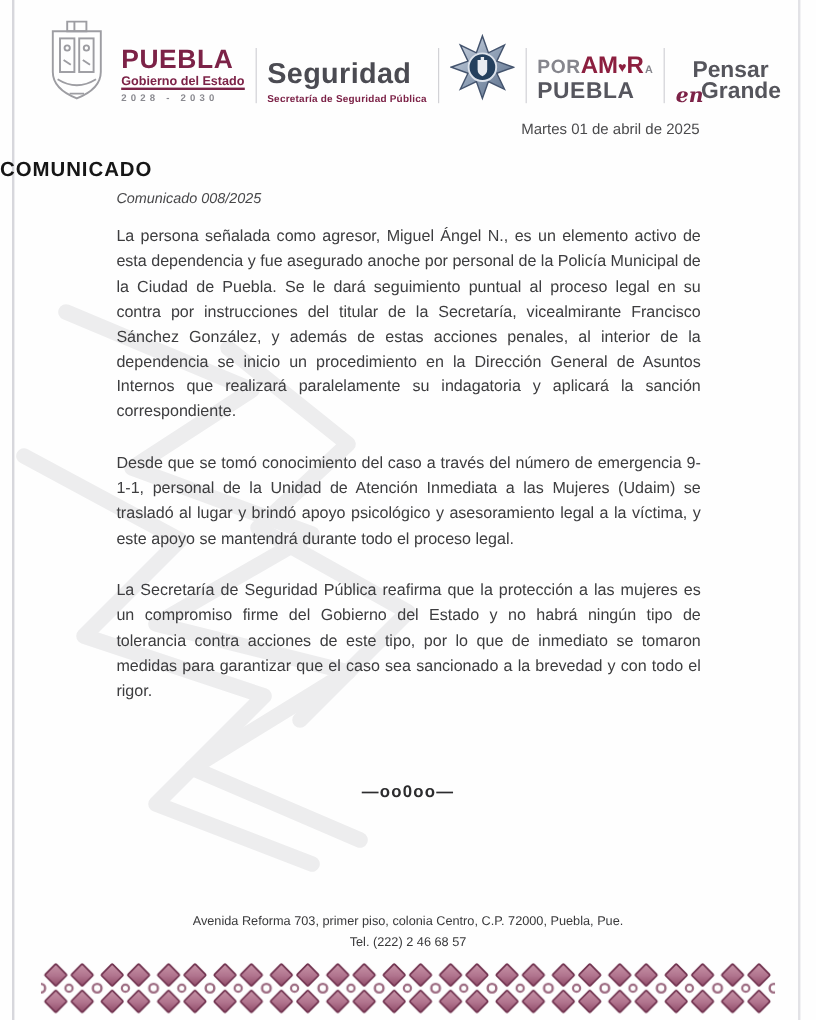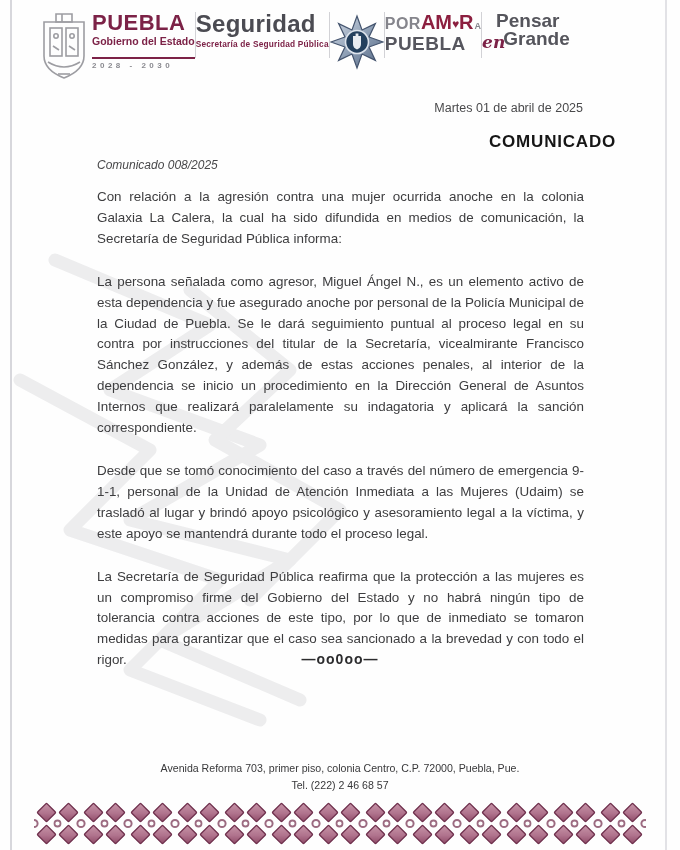--- a/index.html
+++ b/index.html
@@ -4,47 +4,47 @@
 <style>
   html,body{margin:0;padding:0;background:#ffffff;}
   .page{
     position:relative;width:680px;height:850px;background:#fefefe;overflow:hidden;
     font-family:"Liberation Sans","DejaVu Sans",sans-serif;color:#3c3c3e;
   }
   .photo-edge-left{position:absolute;left:10px;top:0;width:2px;height:850px;background:#d7d7dc;}
   .photo-edge-right{position:absolute;left:665px;top:0;width:2px;height:850px;background:#e2e2e6;}
 
   
-  .header{position:absolute;left:36px;top:12px;width:610px;height:74px;display:flex;align-items:flex-start;}
+  .header{position:absolute;left:36px;top:12px;width:610px;height:74px;display:flex;align-items:flex-end;gap:9px;}
   .logo-divider{width:1px;height:46px;background:#d2d2d6;flex:0 0 auto;}
   .coat{flex:0 0 auto;}
   .puebla-block{flex:0 0 auto;line-height:1;}
   .puebla-name{font-size:22px;font-weight:800;color:#7c2247;letter-spacing:.5px;}
-  .puebla-sub{font-size:10.5px;font-weight:700;color:#7c2247;border-bottom:2px solid #7c2247;padding-bottom:10px;margin-top:2px;}
+  .puebla-sub{font-size:10.5px;font-weight:700;color:#7c2247;border-bottom:2px solid #7c2247;padding-bottom:0;margin-top:2px;}
   .puebla-years{font-size:8px;font-weight:700;color:#8a8a90;letter-spacing:3.5px;margin-top:3px;}
   .seg-block{flex:0 0 auto;line-height:1;}
   .seg-name{font-size:24px;font-weight:800;color:#4b4b52;letter-spacing:.3px;}
   .seg-sub{font-size:8.3px;font-weight:700;color:#7c2247;margin-top:4px;letter-spacing:.2px;}
   .badge{flex:0 0 auto;}
   .amor-block{flex:0 0 auto;line-height:1;}
   .amor-line1{display:flex;align-items:baseline;}
   .amor-por{font-size:16px;font-weight:700;color:#85858c;letter-spacing:.5px;}
   .amor-am,.amor-r{font-size:20px;font-weight:800;color:#8c1f3f;}
   .amor-heart{font-size:12px;color:#8c1f3f;position:relative;top:-1px;}
   .amor-a{font-size:9px;font-weight:700;color:#85858c;margin-left:1px;}
   .amor-line2{font-size:19px;font-weight:800;color:#56565e;letter-spacing:.5px;margin-top:2px;}
   .pensar-block{flex:0 0 auto;line-height:.95;position:relative;}
   .pensar-top{display:block;font-size:19px;font-weight:800;color:#55555c;margin-left:14px;}
   .pensar-row{display:flex;align-items:flex-end;}
   .pensar-en{font-family:"DejaVu Serif","Liberation Serif",serif;font-style:italic;font-size:17px;font-weight:700;color:#7c2247;margin-right:-2px;position:relative;top:2px;}
   .pensar-grande{font-size:19px;font-weight:800;color:#55555c;}
 
   
   .dateline{position:absolute;top:101px;right:97px;font-size:12.5px;color:#4a4a4c;}
-  .doc-title{position:absolute;top:132px;left:0;width:616px;text-align:right;font-size:17px;font-weight:800;letter-spacing:.8px;color:#161616;}
+  .doc-title{position:absolute;top:132px;left:0;width:616px;text-align:left;font-size:17px;font-weight:800;letter-spacing:.8px;color:#161616;}
   .doc-number{position:absolute;top:158px;left:97px;font-style:italic;font-size:12px;color:#48484a;}
   .body-text{position:absolute;top:187px;left:97px;width:487px;z-index:2;}
   .body-text p{margin:0 0 22px 0;font-size:13.4px;line-height:1.56;text-align:justify;color:#3d3d3f;}
   .separator{position:absolute;top:651px;left:0;width:680px;text-align:center;font-size:14px;font-weight:700;color:#2c2c2e;letter-spacing:1px;}
 
   
   .footer{position:absolute;top:760px;left:0;width:680px;text-align:center;font-size:10.6px;line-height:1.6;color:#38383a;z-index:2;}
 
   
   .watermark{position:absolute;left:-40px;top:230px;z-index:1;pointer-events:none;}
@@ -138,21 +138,20 @@
     </div>
   </div>
 
   <div class="dateline">Martes 01 de abril de 2025</div>
 
   <div class="doc-title">COMUNICADO</div>
 
   <div class="doc-number">Comunicado 008/2025</div>
 
   <div class="body-text">
-    <p>Con relación a la agresión contra una mujer ocurrida anoche en la colonia Galaxia La Calera, la cual ha sido difundida en medios de comunicación, la Secretaría de Seguridad Pública informa:</p>
     <p>La persona señalada como agresor, Miguel Ángel N., es un elemento activo de esta dependencia y fue asegurado anoche por personal de la Policía Municipal de la Ciudad de Puebla. Se le dará seguimiento puntual al proceso legal en su contra por instrucciones del titular de la Secretaría, vicealmirante Francisco Sánchez González, y además de estas acciones penales, al interior de la dependencia se inicio un procedimiento en la Dirección General de Asuntos Internos que realizará paralelamente su indagatoria y aplicará la sanción correspondiente.</p>
     <p>Desde que se tomó conocimiento del caso a través del número de emergencia 9-1-1, personal de la Unidad de Atención Inmediata a las Mujeres (Udaim) se trasladó al lugar y brindó apoyo psicológico y asesoramiento legal a la víctima, y este apoyo se mantendrá durante todo el proceso legal.</p>
     <p>La Secretaría de Seguridad Pública reafirma que la protección a las mujeres es un compromiso firme del Gobierno del Estado y no habrá ningún tipo de tolerancia contra acciones de este tipo, por lo que de inmediato se tomaron medidas para garantizar que el caso sea sancionado a la brevedad y con todo el rigor.</p>
   </div>
 
   <div class="separator">—oo0oo—</div>
 
   <div class="footer">
     <div>Avenida Reforma 703, primer piso, colonia Centro, C.P. 72000, Puebla, Pue.</div>
     <div>Tel. (222) 2 46 68 57</div>

